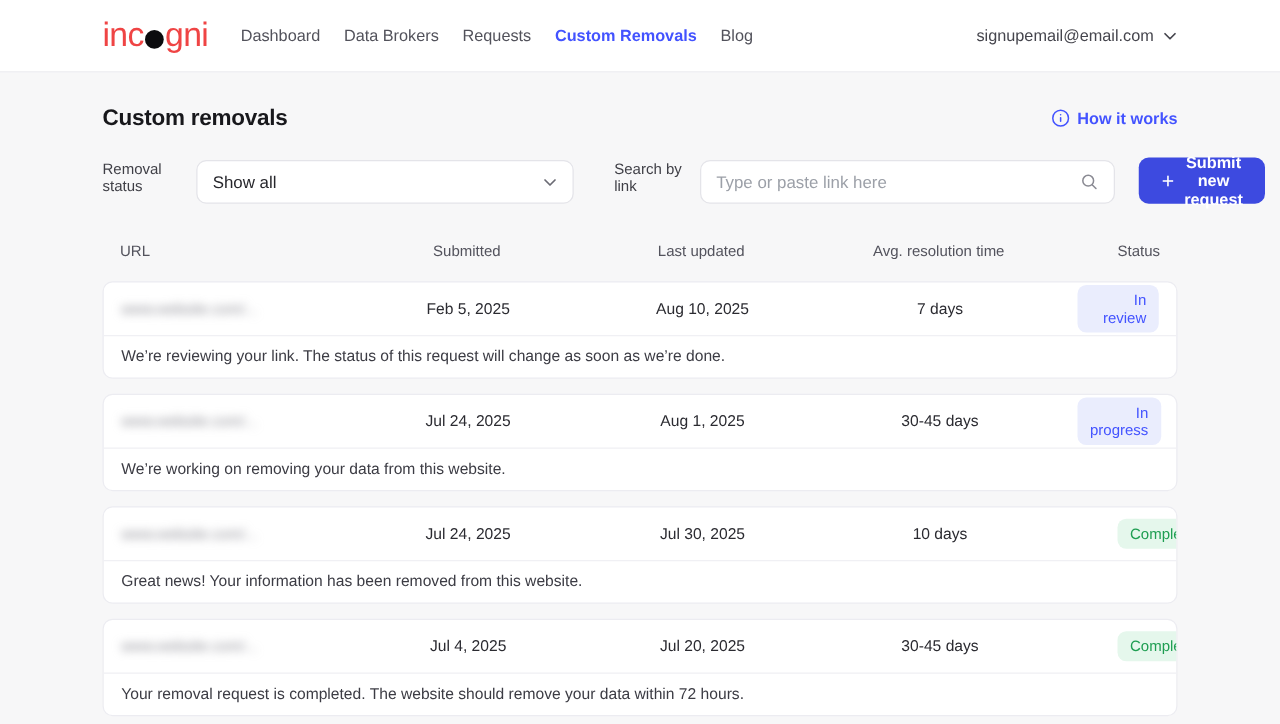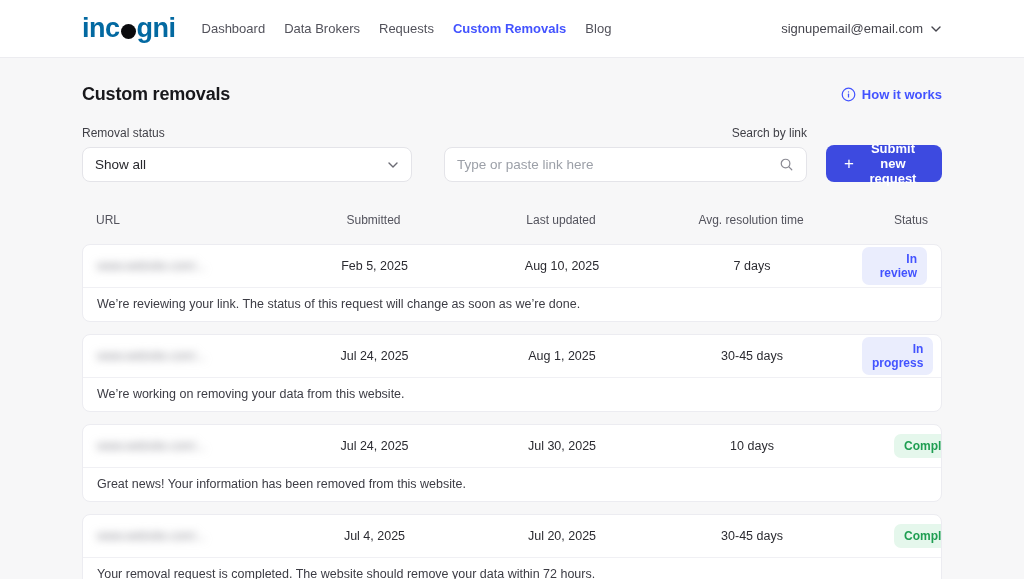--- a/index.html
+++ b/index.html
@@ -7,22 +7,22 @@
   body {
     font-family:"Liberation Sans","DejaVu Sans",sans-serif;
     background:#f7f7f8; color:#202024;
   }
 
   
   .topbar {
     height:58px; background:#ffffff; border-bottom:1px solid #ececf0;
     display:flex; align-items:center; padding:0 82px;
   }
-  .logo { display:flex; align-items:center; font-weight:700; font-size:27px;
-    letter-spacing:-0.5px; color:#0369a1; cursor:pointer;text-align:center; }
+  .logo { display:flex; align-items:center; font-weight:400; font-size:27px;
+    letter-spacing:-0.5px; color:#ef4444; cursor:pointer;text-align:center; }
   .logo .o-dot {
     width:15px; height:15px; background:#0b0b0e; border-radius:50%;
     display:inline-block; margin:6px 1px 0 1px;
   }
   .nav { display:flex; align-items:center; gap:19px; margin-left:26px; }
   .nav-item { font-size:13px; color:#52525b; cursor:pointer; }
   .nav-item.active { color:#4353ff; font-weight:700; }
   .account { margin-left:auto; display:flex; align-items:center; gap:7px;
     font-size:13px; color:#45454d; cursor:pointer; }
   .chev { width:12px; height:12px; }
@@ -30,21 +30,21 @@
   
   .content { width:860px; margin:0 auto 0 82px; }
   .title-row { display:flex; align-items:center; justify-content:space-between;
     margin-top:26px; }
   .page-title { font-size:18px; font-weight:800; color:#18181c; letter-spacing:-0.2px; }
   .how-it-works { display:flex; align-items:center; gap:6px; color:#4353ff;
     font-size:13px; font-weight:700; cursor:pointer; }
 
   
   .filters { display:flex; align-items:flex-end; margin-top:21px; }
-  .field { display:flex; flex-direction:column; }
+  .field { display:flex; }
   .field-label { font-size:12px; color:#3f3f46; margin-bottom:7px; }
   .select-box, .search-box {
     height:35px; background:#fff; border:1px solid #e4e4e9; border-radius:8px;
     display:flex; align-items:center; padding:0 12px; font-size:13.5px;
   }
   .select-box { width:330px; justify-content:space-between; cursor:pointer; color:#27272c; }
   .search-wrap { margin-left:32px;align-items:flex-end; }
   .search-box { width:363px; }
   .search-box input {
     border:none; outline:none; flex:1; font-size:13.5px;
@@ -66,21 +66,21 @@
   .th { }
   .t-center { text-align:center; }
   .t-right { text-align:right; }
 
   .rows { display:flex; flex-direction:column; gap:12px; margin-top:9px; }
   .row-card { background:#fff; border:1px solid #ececf1; border-radius:8px; overflow:hidden; }
   .row-top { padding:0 14px; height:43px; border-bottom:1px solid #f0f0f4; }
   .url-blur { font-size:12px; color:#8b8b93; filter:blur(4px); user-select:none;
     white-space:nowrap; overflow:hidden; }
   .cell { font-size:12.5px; color:#2b2b31; }
-  .badge { display:inline-block; font-size:12px; font-weight:700;
+  .badge { display:inline-block; font-size:12px; font-weight:400;
     padding:5px 10px; border-radius:7px; }
   .badge-blue { background:#eaedfd; color:#4353ff; }
   .badge-green { background:#e5f7ec; color:#1f9e52;margin-left:32px; }
   .row-msg { padding:9px 14px 10px 14px; font-size:12.5px; color:#3c3c44; }
 </style>
 </head>
 <body>
 
 <header class="topbar">
   <div class="logo">

